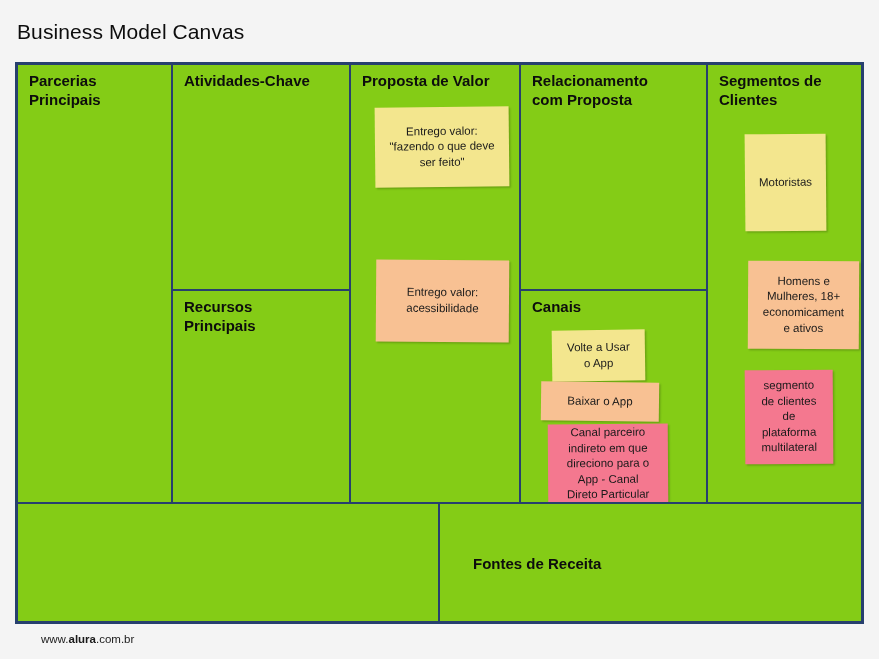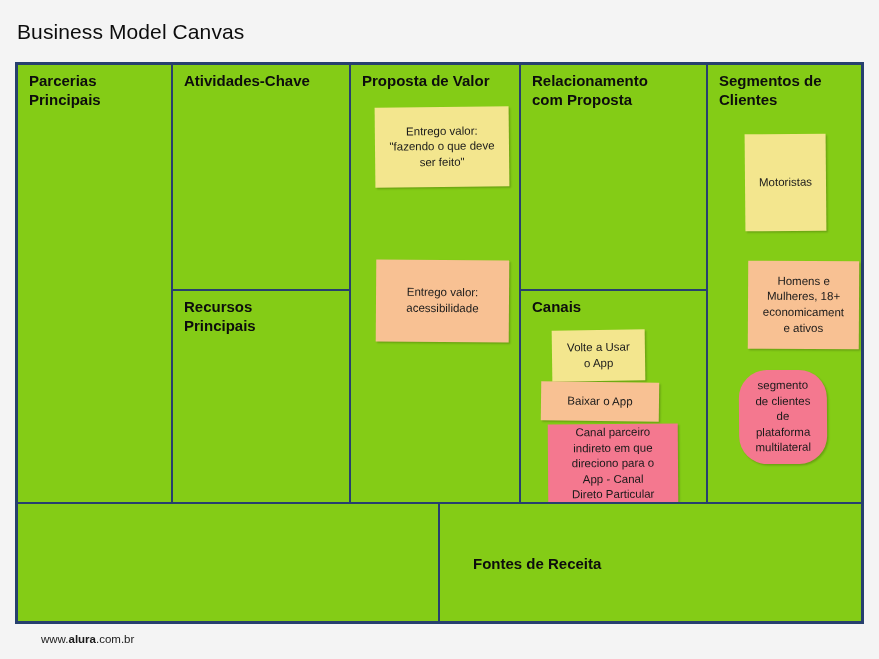--- a/index.html
+++ b/index.html
@@ -146,39 +146,39 @@
   </div>
 
   <div class="cell" style="left:503px; top:226px; width:185px; height:211px;">
     <div class="cell-title">Canais</div>
 
     <div class="note yellow" style="left:31px; top:39px; width:93px; height:51px; transform:rotate(-0.8deg);">Volte a Usar
 o App</div>
 
     <div class="note orange" style="left:20px; top:91px; width:118px; height:39px; transform:rotate(0.7deg);">Baixar o App</div>
 
-    <div class="note pink" style="left:27px; top:133px; width:130px; height:80px; transform:rotate(-0.4deg);">Canal parceiro
+    <div class="note pink" style="left:27px; top:133px; width:120px; height:80px; transform:rotate(-0.4deg);">Canal parceiro
 indireto em que
 direciono para o
 App - Canal
 Direto Particular</div>
   </div>
 
   <div class="cell" style="left:690px; top:0; width:162px; height:437px;">
     <div class="cell-title">Segmentos de
 Clientes</div>
 
     <div class="note yellow" style="left:37px; top:69px; width:81px; height:97px; transform:rotate(-0.5deg);">Motoristas</div>
 
     <div class="note orange" style="left:40px; top:196px; width:111px; height:88px; transform:rotate(0.3deg);">Homens e
 Mulheres, 18+
 economicament
 e ativos</div>
 
-    <div class="note pink" style="left:31px; top:305px; width:88px; height:94px; transform:rotate(-0.4deg);border-radius:28px;">segmento
+    <div class="note pink" style="left:37px; top:305px; width:88px; height:94px; transform:rotate(-0.4deg);">segmento
 de clientes
 de
 plataforma
 multilateral</div>
   </div>
 
 
   <div class="cell" style="left:444px; top:439px; width:421px; height:117px;margin-top:44px;">
     <div class="cell-title">Fontes de Receita</div>
   </div>

